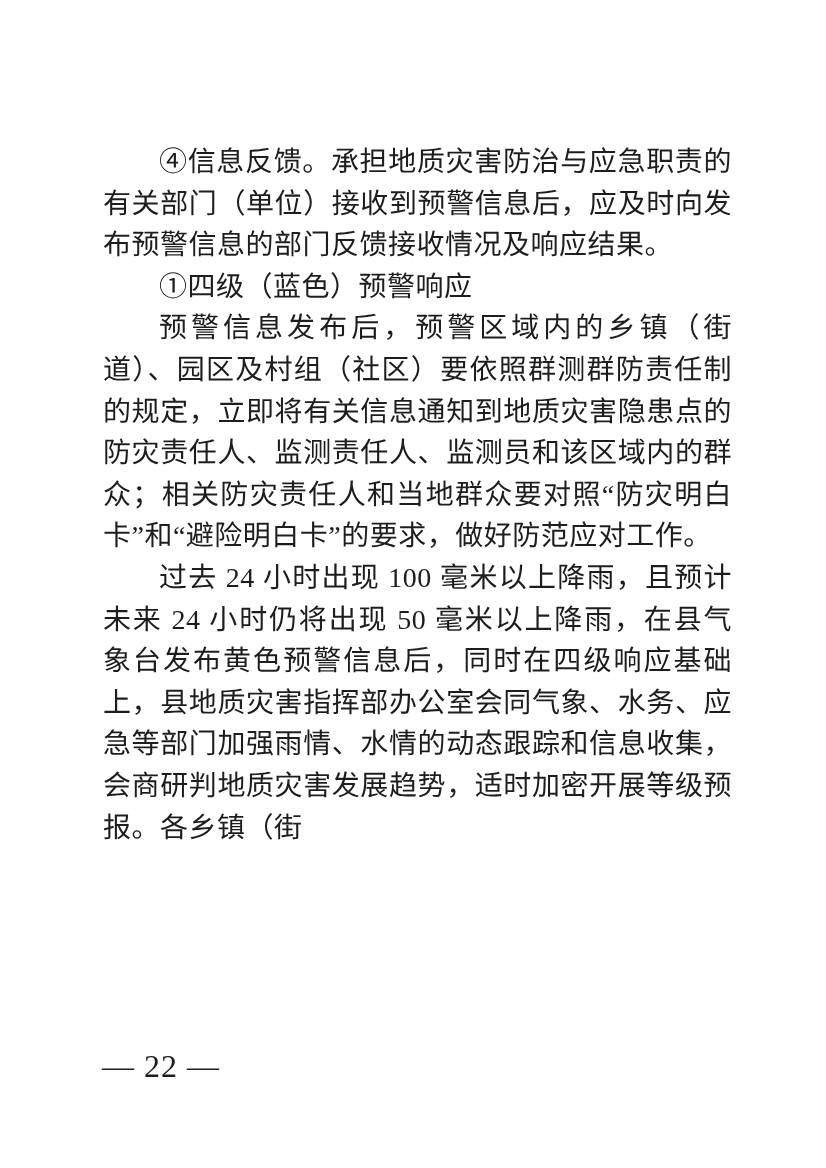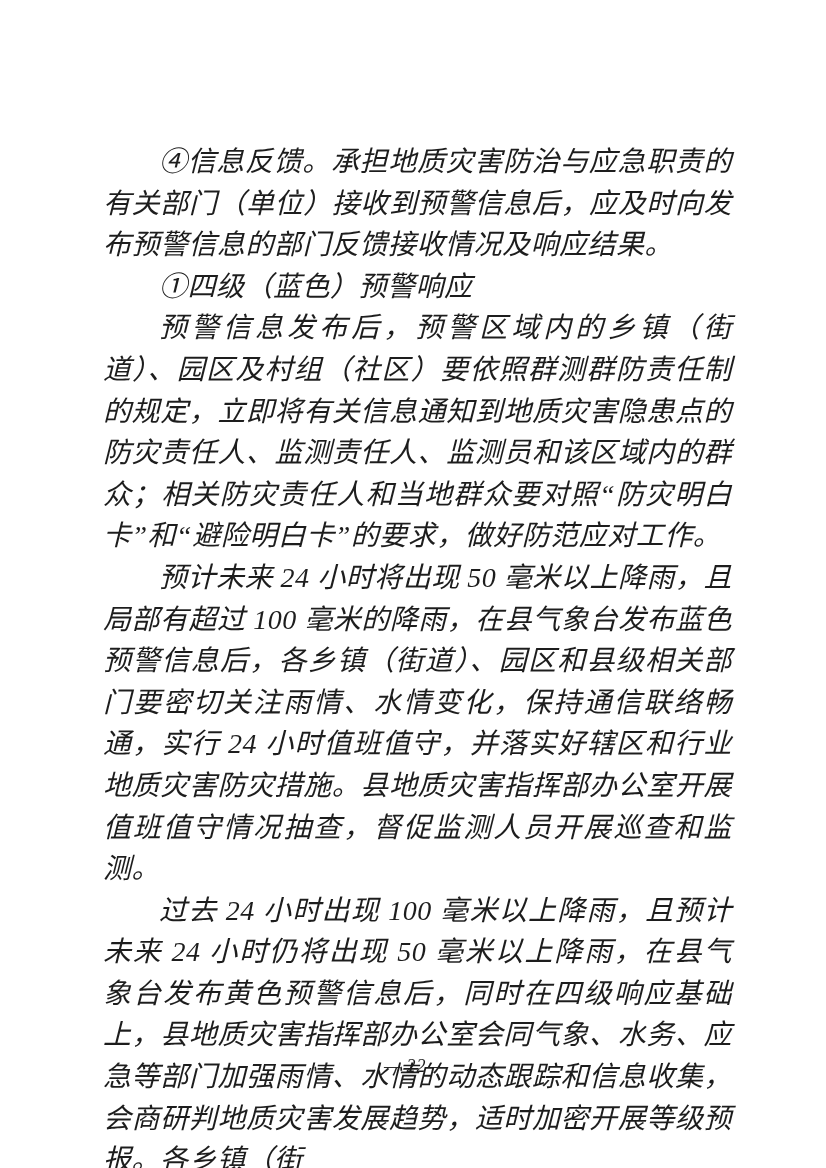--- a/index.html
+++ b/index.html
@@ -8,21 +8,20 @@
     padding: 0;
     background: #ffffff;
   }
   .page {
     position: relative;
     width: 826px;
     height: 1168px;
     background: #ffffff;
     overflow: hidden;
     font-family: "Liberation Serif", "DejaVu Serif", serif;
-    font-style: italic;
   }
   .text-block {
     position: absolute;
     left: 103px;
     top: 141px;
     width: 629px;
     color: #1d1d1d;
     font-size: 28px;
     line-height: 41.6px;
     text-align: justify;
@@ -32,31 +31,30 @@
     margin: 0;
     padding: 0;
     text-indent: 2em;
   }
   .page-footer {
     position: absolute;
     right: 95px;
     top: 1047px;
     width: 629px;
     color: #1d1d1d;
-    font-size: 18px;
+    font-size: 32px;
     line-height: 38px;
-    text-align: center;
+    text-align: left;
     letter-spacing: 1px;
   }
 </style>
 </head>
 <body>
 
 <div class="page">
   <div class="text-block">
     <p>④信息反馈。承担地质灾害防治与应急职责的有关部门（单位）接收到预警信息后，应及时向发布预警信息的部门反馈接收情况及响应结果。</p>
     <p>①四级（蓝色）预警响应</p>
     <p>预警信息发布后，预警区域内的乡镇（街道）、园区及村组（社区）要依照群测群防责任制的规定，立即将有关信息通知到地质灾害隐患点的防灾责任人、监测责任人、监测员和该区域内的群众；相关防灾责任人和当地群众要对照“防灾明白卡”和“避险明白卡”的要求，做好防范应对工作。</p>
-    <p>预计未来 24 小时将出现 50 毫米以上降雨，且局部有超过 100 毫米的降雨，在县气象台发布蓝色预警信息后，各乡镇（街道）、园区和县级相关部门要密切关注雨情、水情变化，保持通信联络畅通，实行 24 小时值班值守，并落实好辖区和行业地质灾害防灾措施。县地质灾害指挥部办公室开展值班值守情况抽查，督促监测人员开展巡查和监测。</p>
     <p>过去 24 小时出现 100 毫米以上降雨，且预计未来 24 小时仍将出现 50 毫米以上降雨，在县气象台发布黄色预警信息后，同时在四级响应基础上，县地质灾害指挥部办公室会同气象、水务、应急等部门加强雨情、水情的动态跟踪和信息收集，会商研判地质灾害发展趋势，适时加密开展等级预报。各乡镇（街</p>
   </div>
   <div class="page-footer">— 22 —</div>
 </div>
 
 </body></html>

